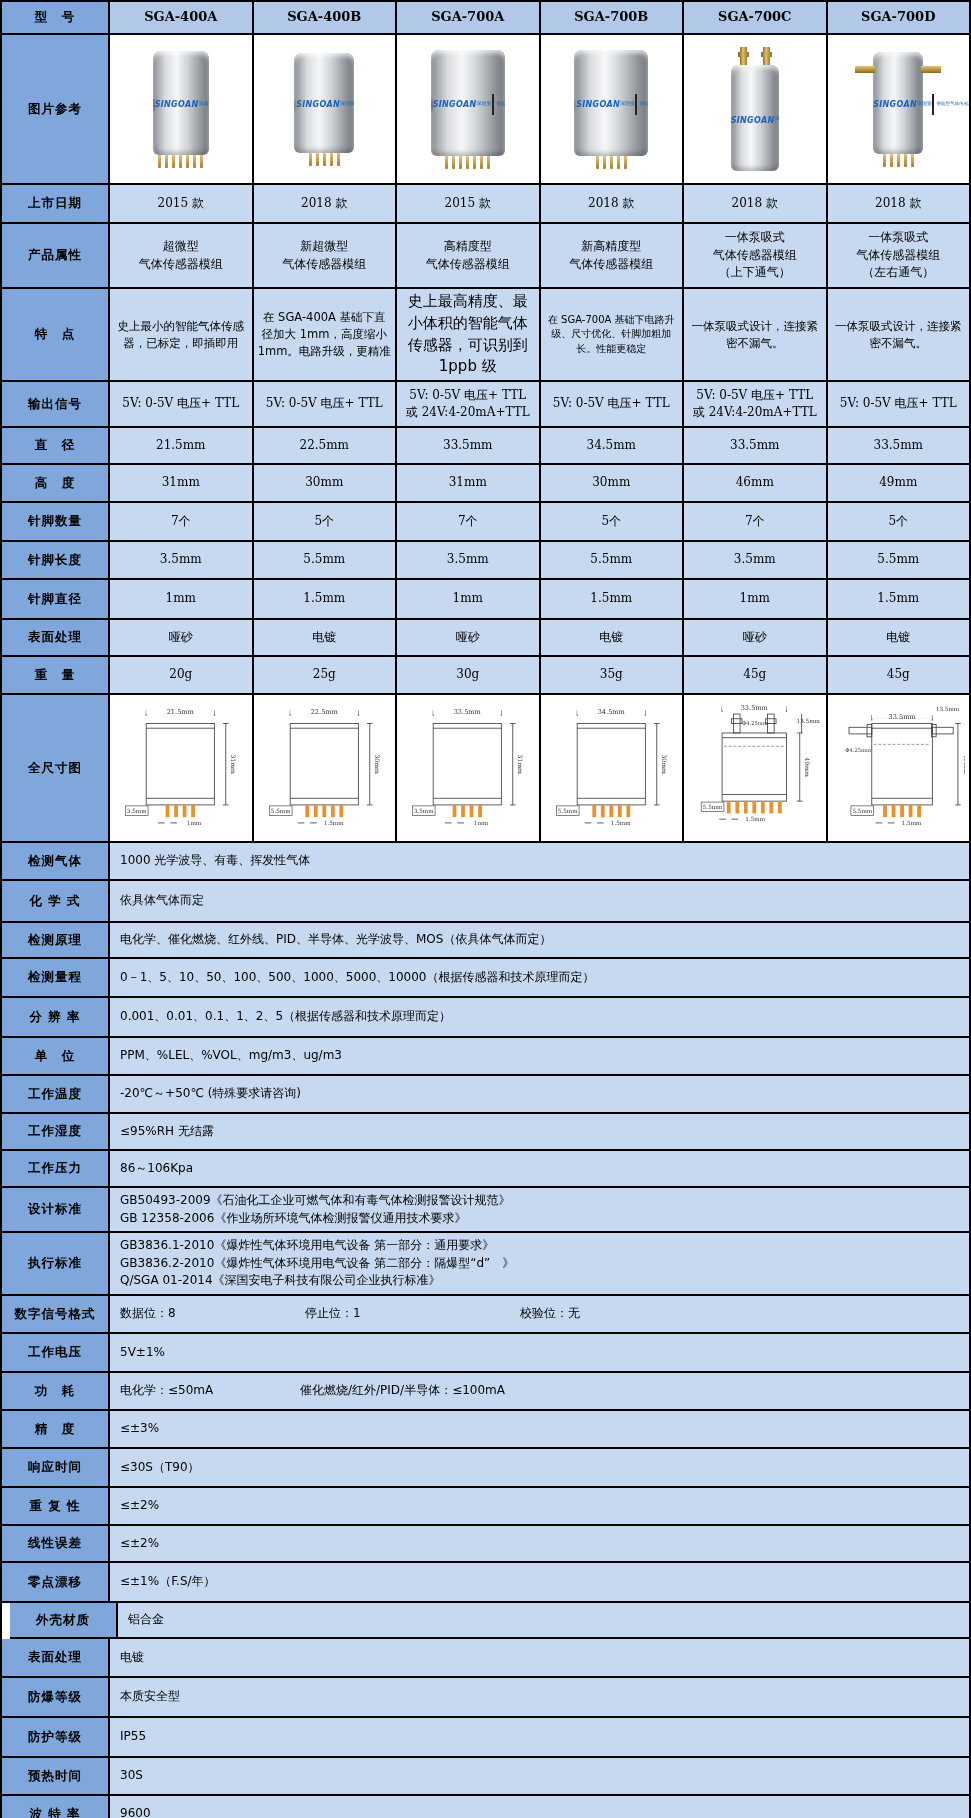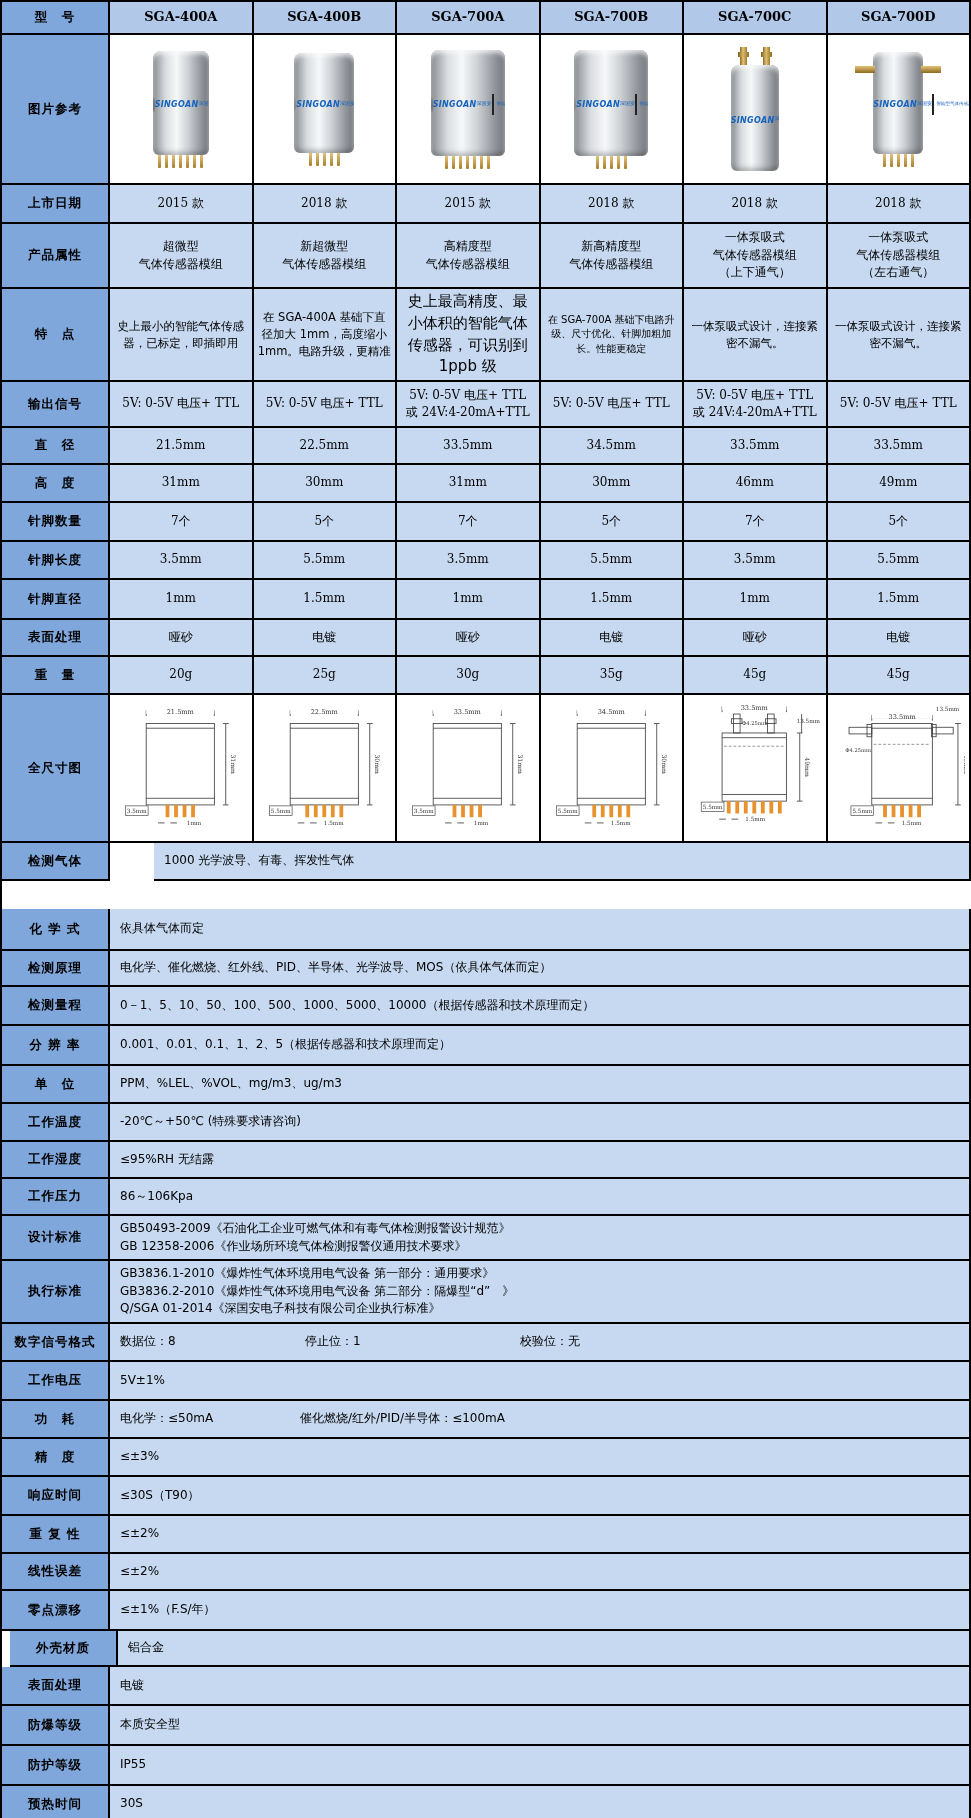--- a/index.html
+++ b/index.html
@@ -503,27 +503,27 @@
             <rect x="90" y="110" width="4" height="13" fill="#E8912D"></rect>
             <rect x="20" y="111" width="24" height="10" fill="#fff" stroke="#444" stroke-width="0.7"></rect>
             <text x="32" y="118.5" font-size="6" text-anchor="middle">5.5mm</text>
             <line x1="46" y1="129" x2="53" y2="129" stroke="#444" stroke-width="0.9" fill="none"></line>
             <line x1="59" y1="129" x2="66" y2="129" stroke="#444" stroke-width="0.9" fill="none"></line>
             <text x="84" y="131.5" font-size="6" text-anchor="middle">1.5mm</text>
           </svg>
         </div>
       </div>
     </div>
-    <div class="row full" style="min-height: 38px; gap: 44px;">
+    <div class="row full" style="min-height: 38px;">
       <div class="cell vlabel">检测气体</div>
       <div class="cell leftalign">
         <div>1000 光学波导、有毒、挥发性气体</div>
       </div>
     </div>
-    <div class="row full" style="min-height: 42px; margin-top: 28px;">
+    <div class="row full" style="min-height: 42px;">
       <div class="cell vlabel">化 学 式</div>
       <div class="cell leftalign">
         <div>依具体气体而定</div>
       </div>
     </div>
     <div class="row full" style="min-height: 36px;">
       <div class="cell vlabel">检测原理</div>
       <div class="cell leftalign">
         <div>电化学、催化燃烧、红外线、PID、半导体、光学波导、MOS（依具体气体而定）</div>
       </div>

